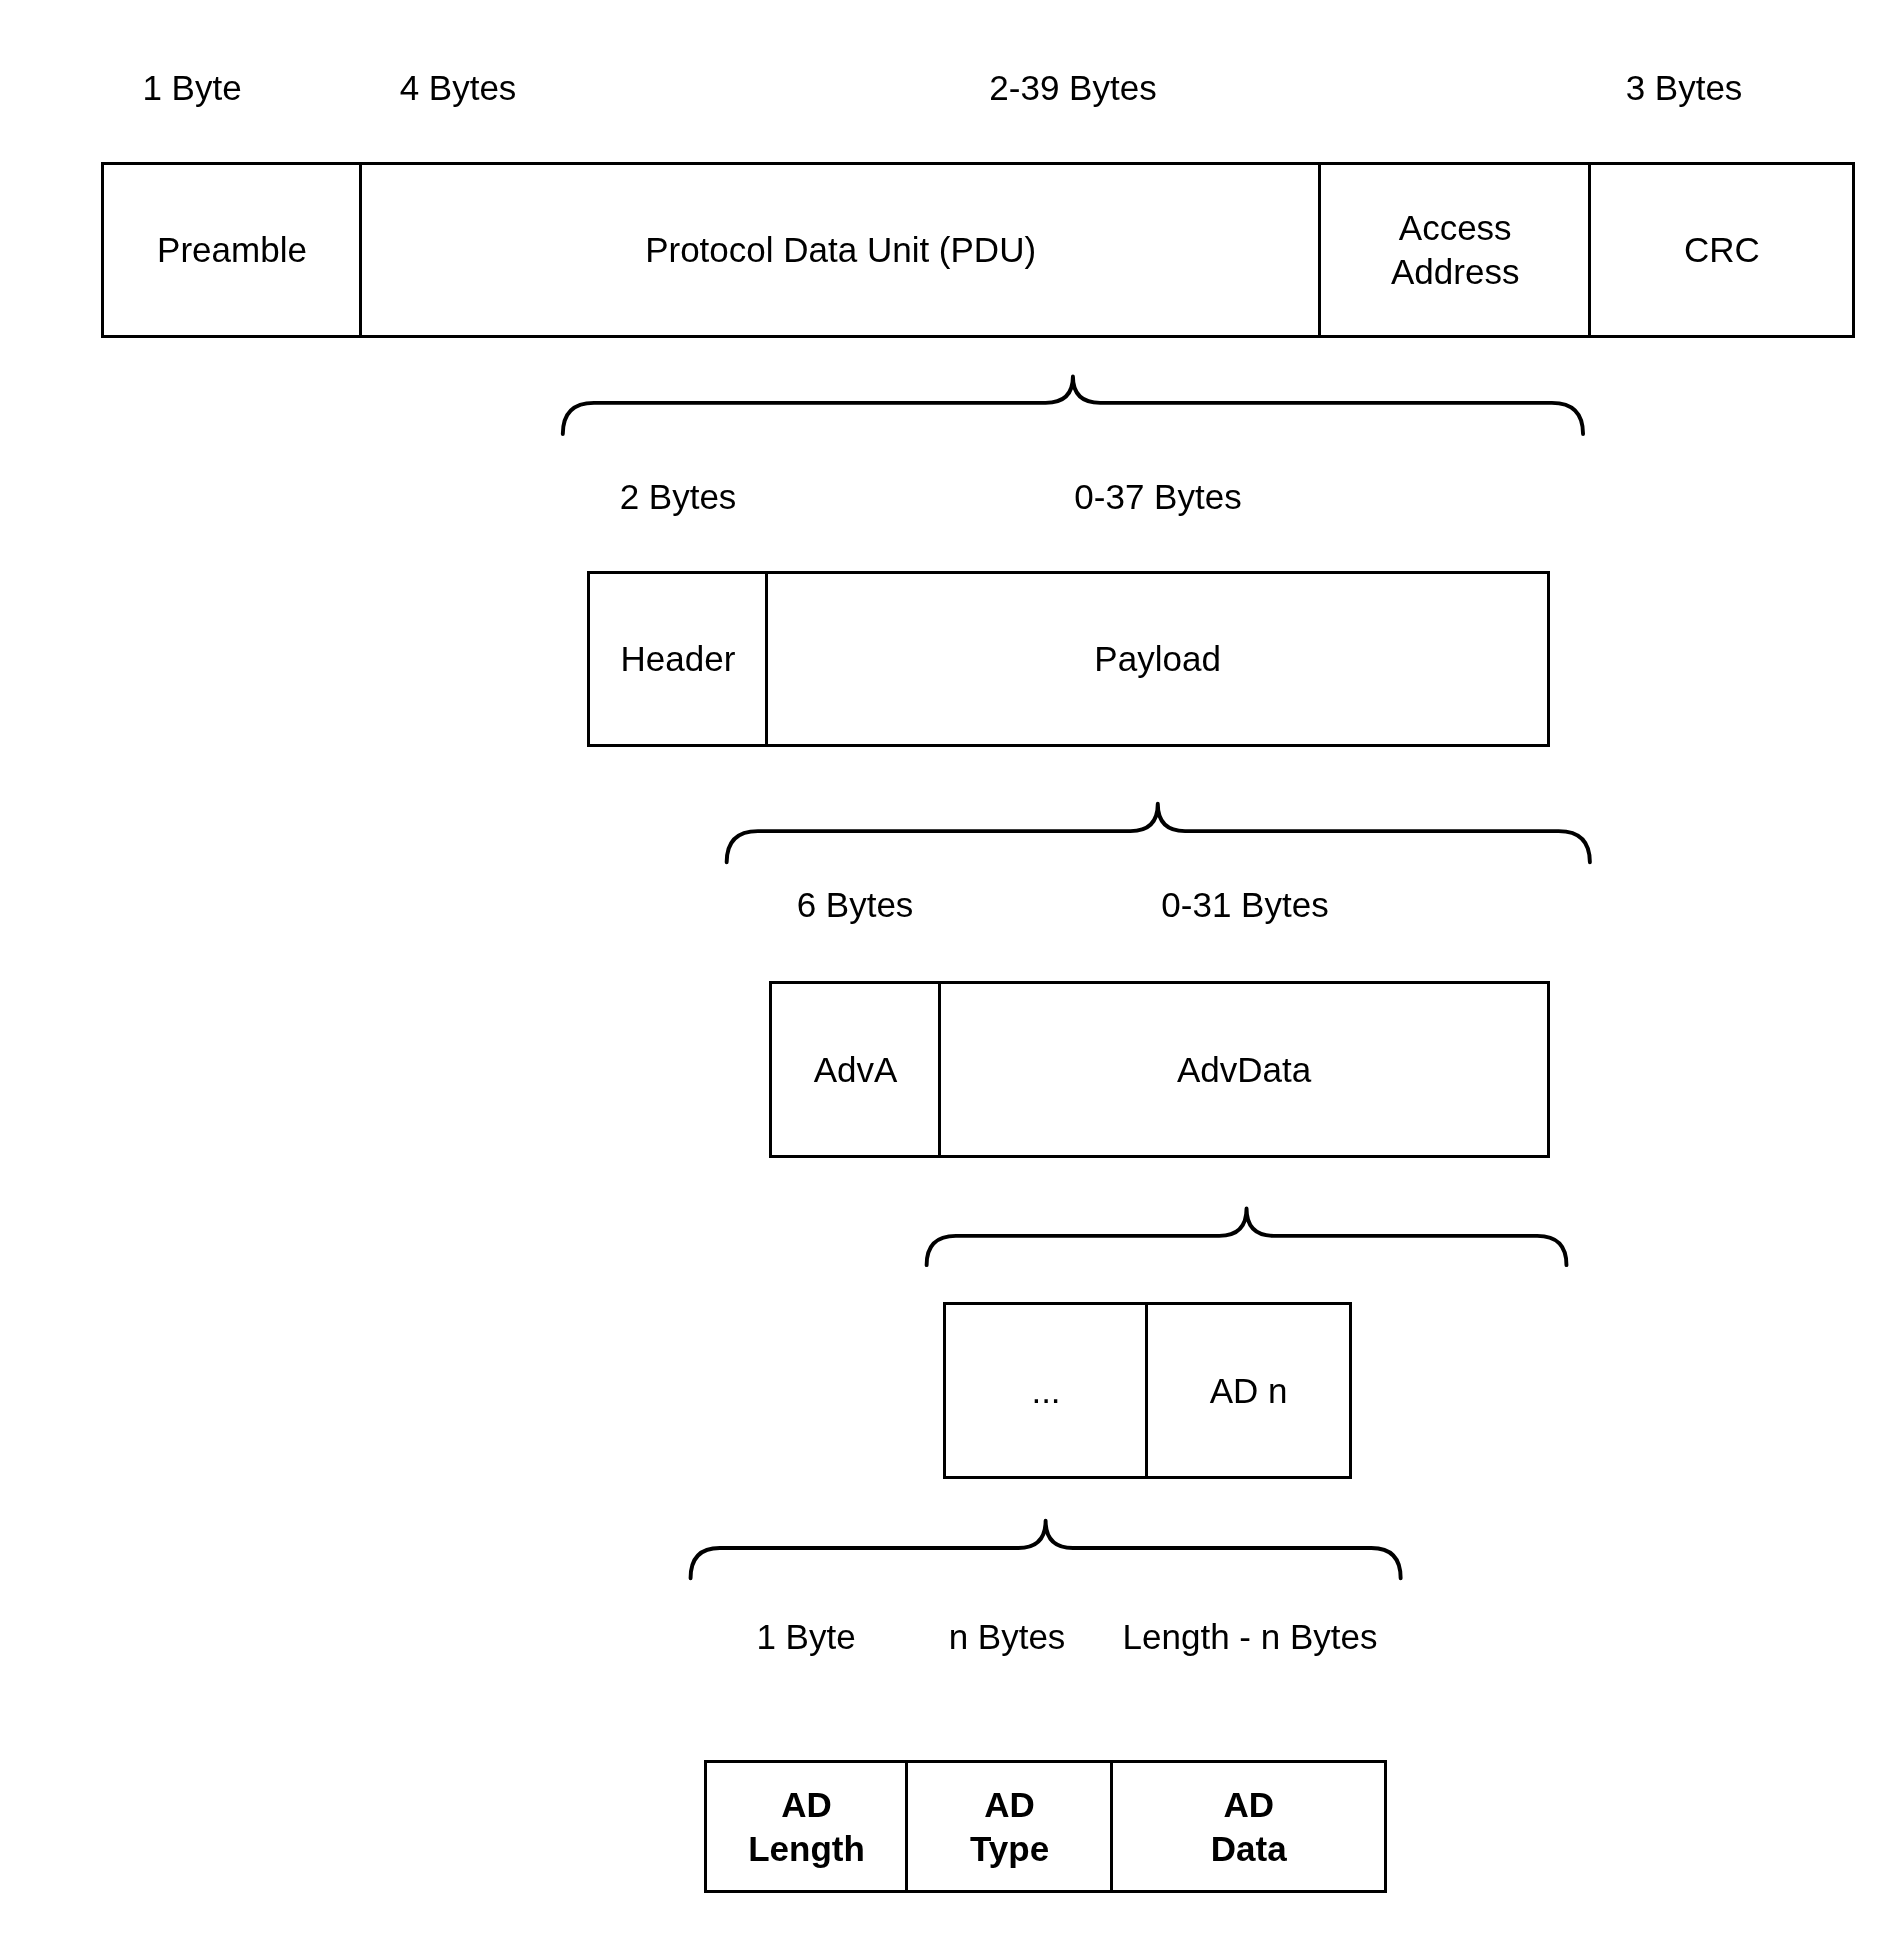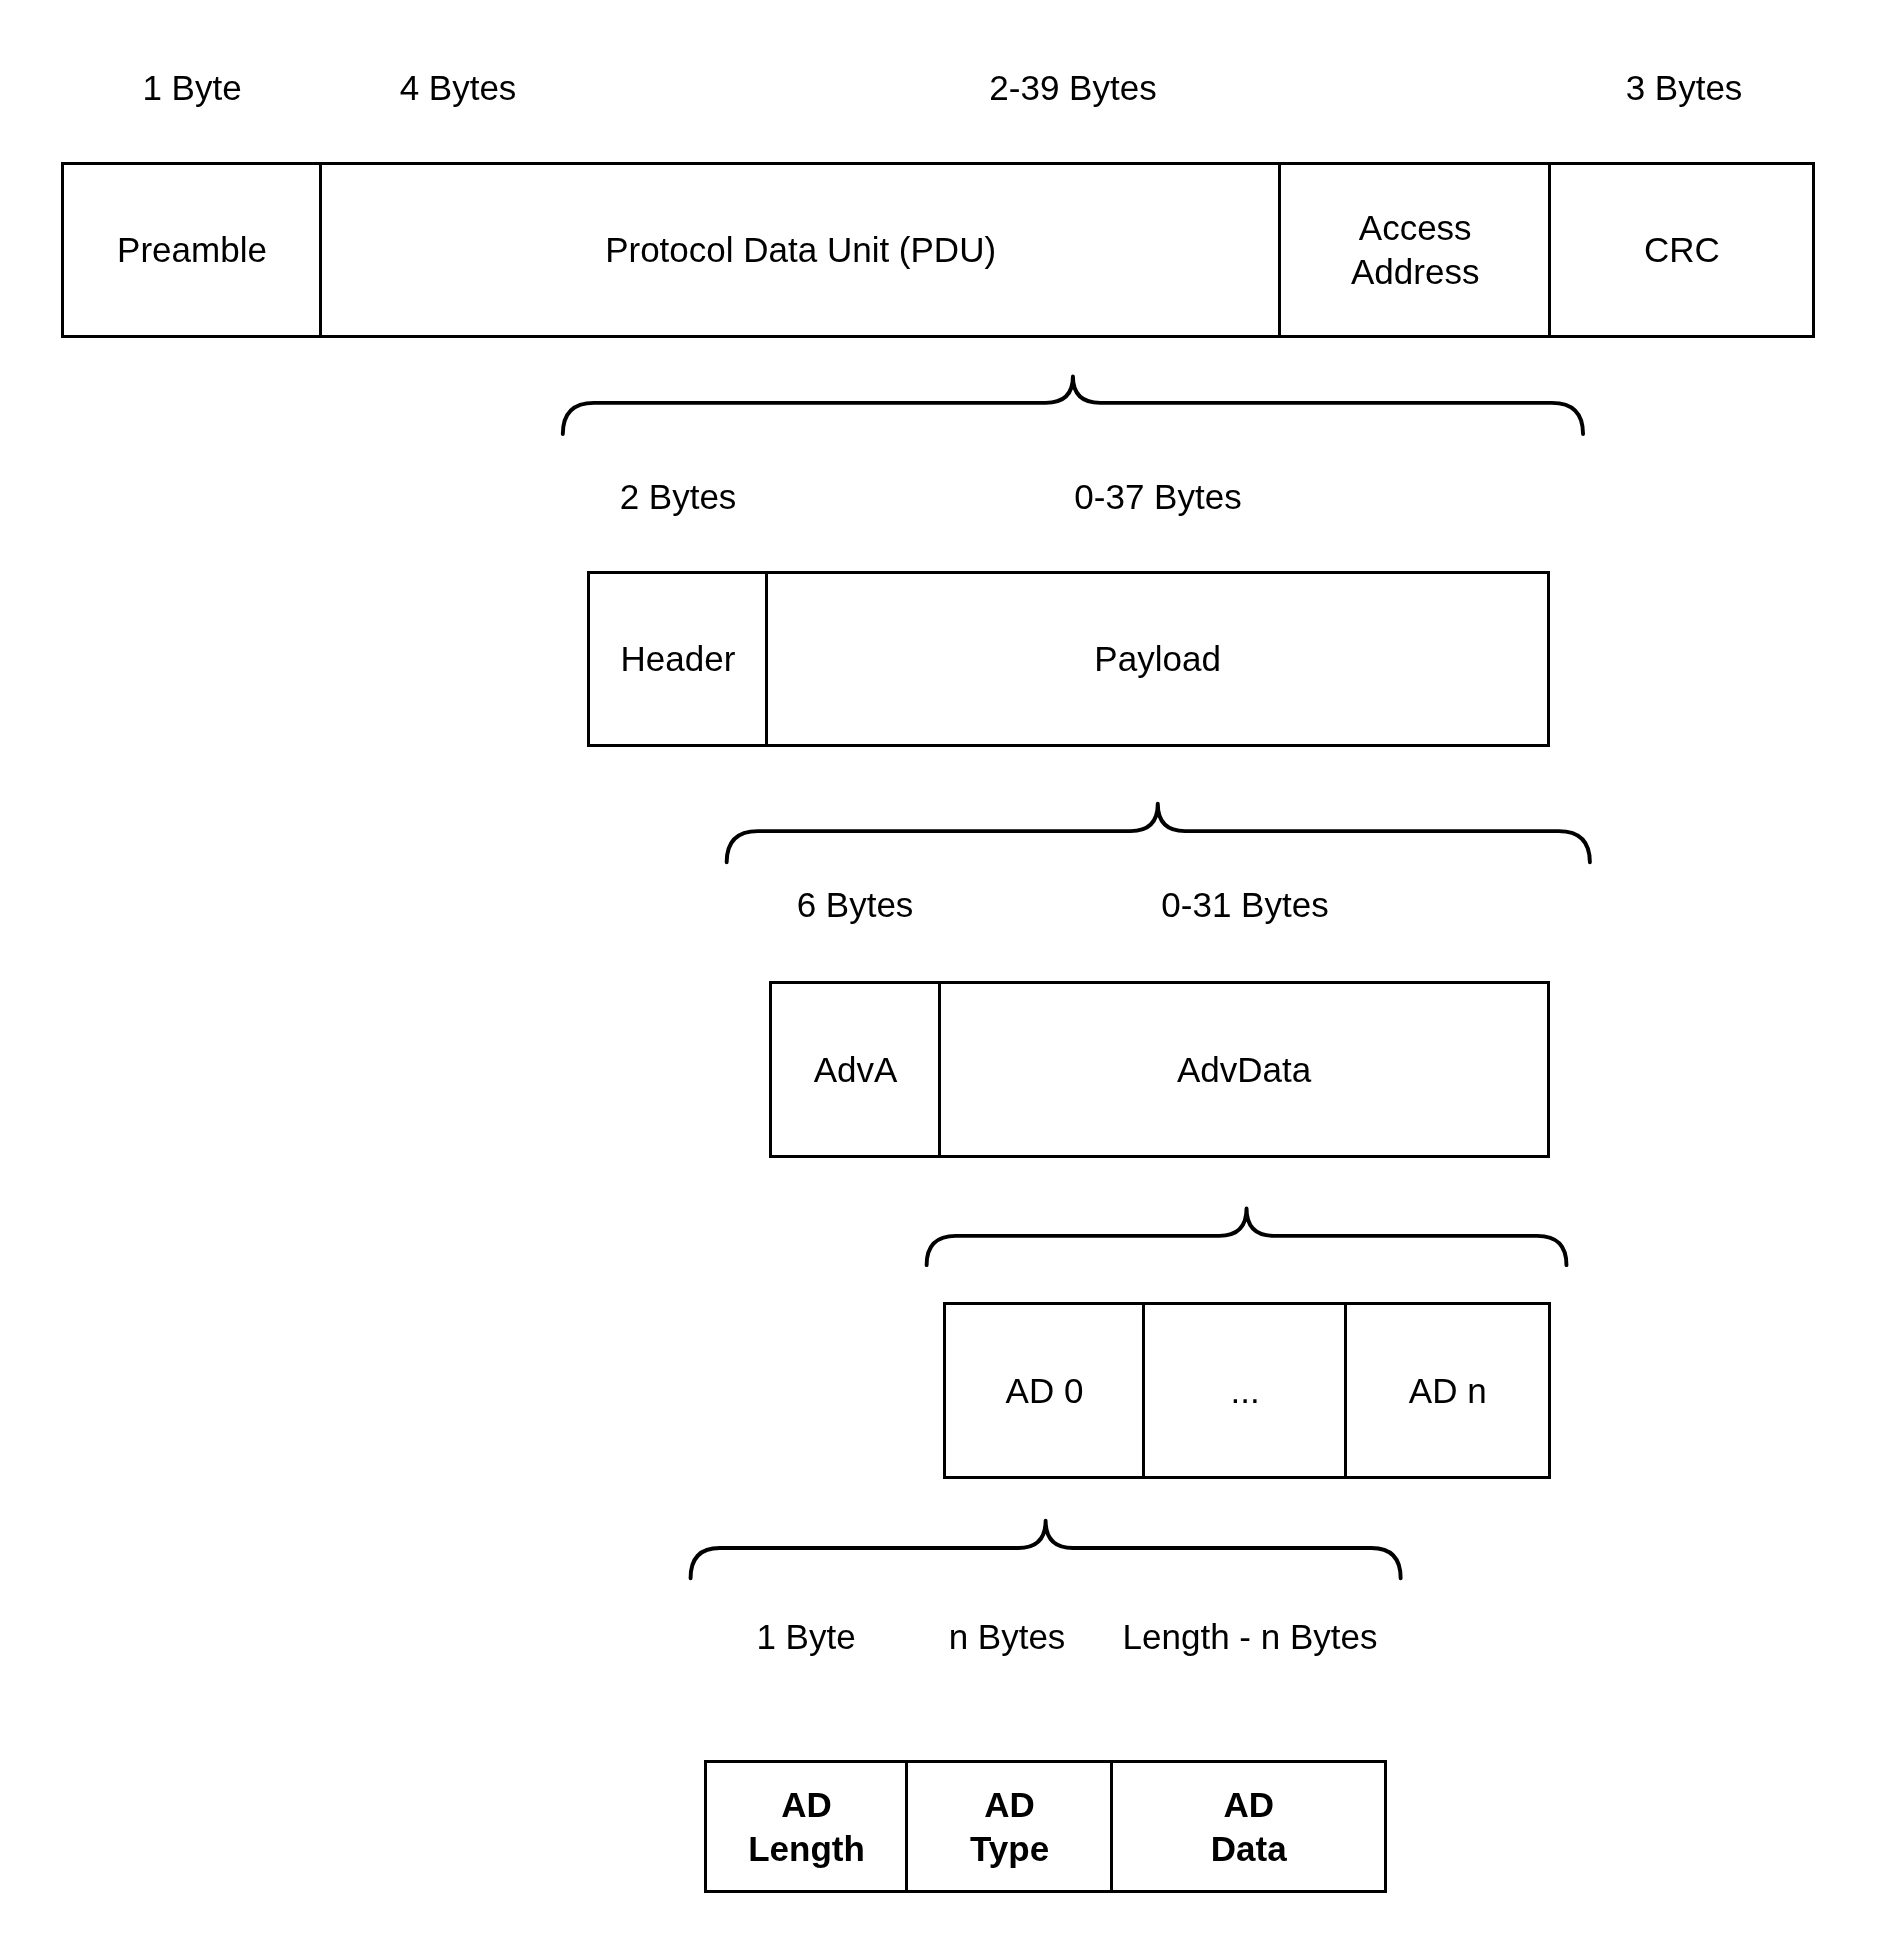--- a/index.html
+++ b/index.html
@@ -58,21 +58,21 @@
 <body>
 
 <div id="canvas">
 
   <div class="size-label" style="left:192px; top:88px;">1 Byte</div>
   <div class="size-label" style="left:458px; top:88px;">4 Bytes</div>
   <div class="size-label" style="left:1073px; top:88px;">2-39 Bytes</div>
   <div class="size-label" style="left:1684px; top:88px;">3 Bytes</div>
 
   <div class="row" style="left:61px; top:162px; height:176px;">
-    <div class="cell" style="width:262px;">Preamble</div>
+    <div class="cell" style="width:262px;margin-left:40px;">Preamble</div>
     <div class="cell" style="width:963px;">Protocol Data Unit (PDU)</div>
     <div class="cell" style="width:274px;">Access
 Address</div>
     <div class="cell" style="width:267px;">CRC</div>
   </div>
 
   <div class="size-label" style="left:678px; top:497px;">2 Bytes</div>
   <div class="size-label" style="left:1158px; top:497px;">0-37 Bytes</div>
 
   <div class="row" style="left:587px; top:571px; height:176px;">
@@ -82,21 +82,20 @@
 
   <div class="size-label" style="left:855px; top:905px;">6 Bytes</div>
   <div class="size-label" style="left:1245px; top:905px;">0-31 Bytes</div>
 
   <div class="row" style="left:769px; top:981px; height:177px;">
     <div class="cell" style="width:173px;">AdvA</div>
     <div class="cell" style="width:612px;">AdvData</div>
   </div>
 
   <div class="row" style="left:943px; top:1302px; height:177px;">
-    <div class="cell" style="width:203px;">AD 0</div>
     <div class="cell" style="width:206px;">...</div>
     <div class="cell" style="width:207px;">AD n</div>
   </div>
 
   <div class="size-label" style="left:806px; top:1637px;">1 Byte</div>
   <div class="size-label" style="left:1007px; top:1637px;">n Bytes</div>
   <div class="size-label" style="left:1250px; top:1637px;">Length - n Bytes</div>
 
   <div class="row" style="left:704px; top:1760px; height:133px;font-weight:bold;">
     <div class="cell" style="width:205px;">AD

